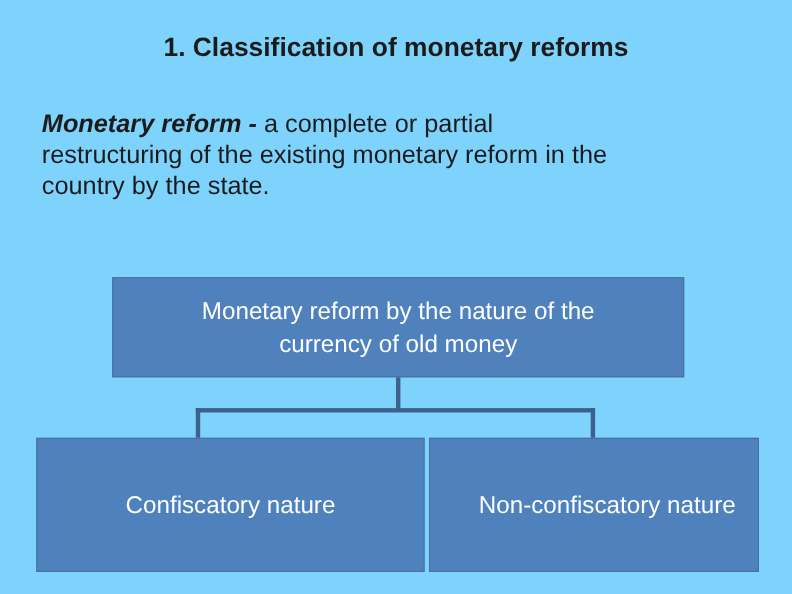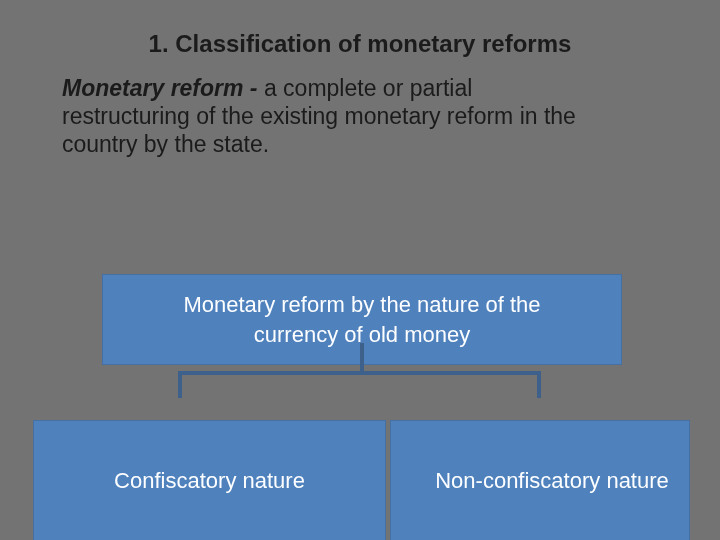--- a/index.html
+++ b/index.html
@@ -4,21 +4,21 @@
 <style>
   html, body {
     margin: 0;
     padding: 0;
     background: #ffffff;
   }
   .slide {
     position: relative;
     width: 720px;
     height: 540px;
-    background: #737373;
+    background: #7dd3fc;
     overflow: hidden;
     font-family: "Liberation Sans", "DejaVu Sans", sans-serif;
     color: var(--text, #1b1b1b);
   }
   .slide-title {
     position: absolute;
     left: 0;
     top: 30px;
     width: 720px;
     text-align: center;
@@ -29,40 +29,39 @@
   }
   .para {
     position: absolute;
     left: 38px;
     font-size: 23px;
     line-height: 28px;
   }
   .para .text-line {
     white-space: nowrap;
   }
-  .para1 { top: 74px; margin-left: 24px; }
+  .para1 { top: 98px; }
   .para2 { top: 175px; }
   .term {
     font-weight: bold;
     font-style: italic;
   }
   .node {
     position: absolute;
     background: var(--box-fill, #4f81bd);
     border: 1px solid var(--box-border, #466fa3);
     box-sizing: border-box;
     display: flex;
     flex-direction: column;
     align-items: center;
     justify-content: center;
     color: var(--box-text, #fdfeff);
     font-size: 22px;
     line-height: 30px;
     text-align: center;
-    margin-top: 22px;
   }
   .root-box {
     left: 102px;
     top: 252px;
     width: 520px;
     height: 91px;
   }
   .child-left {
     left: 33px;
     top: 398px;

